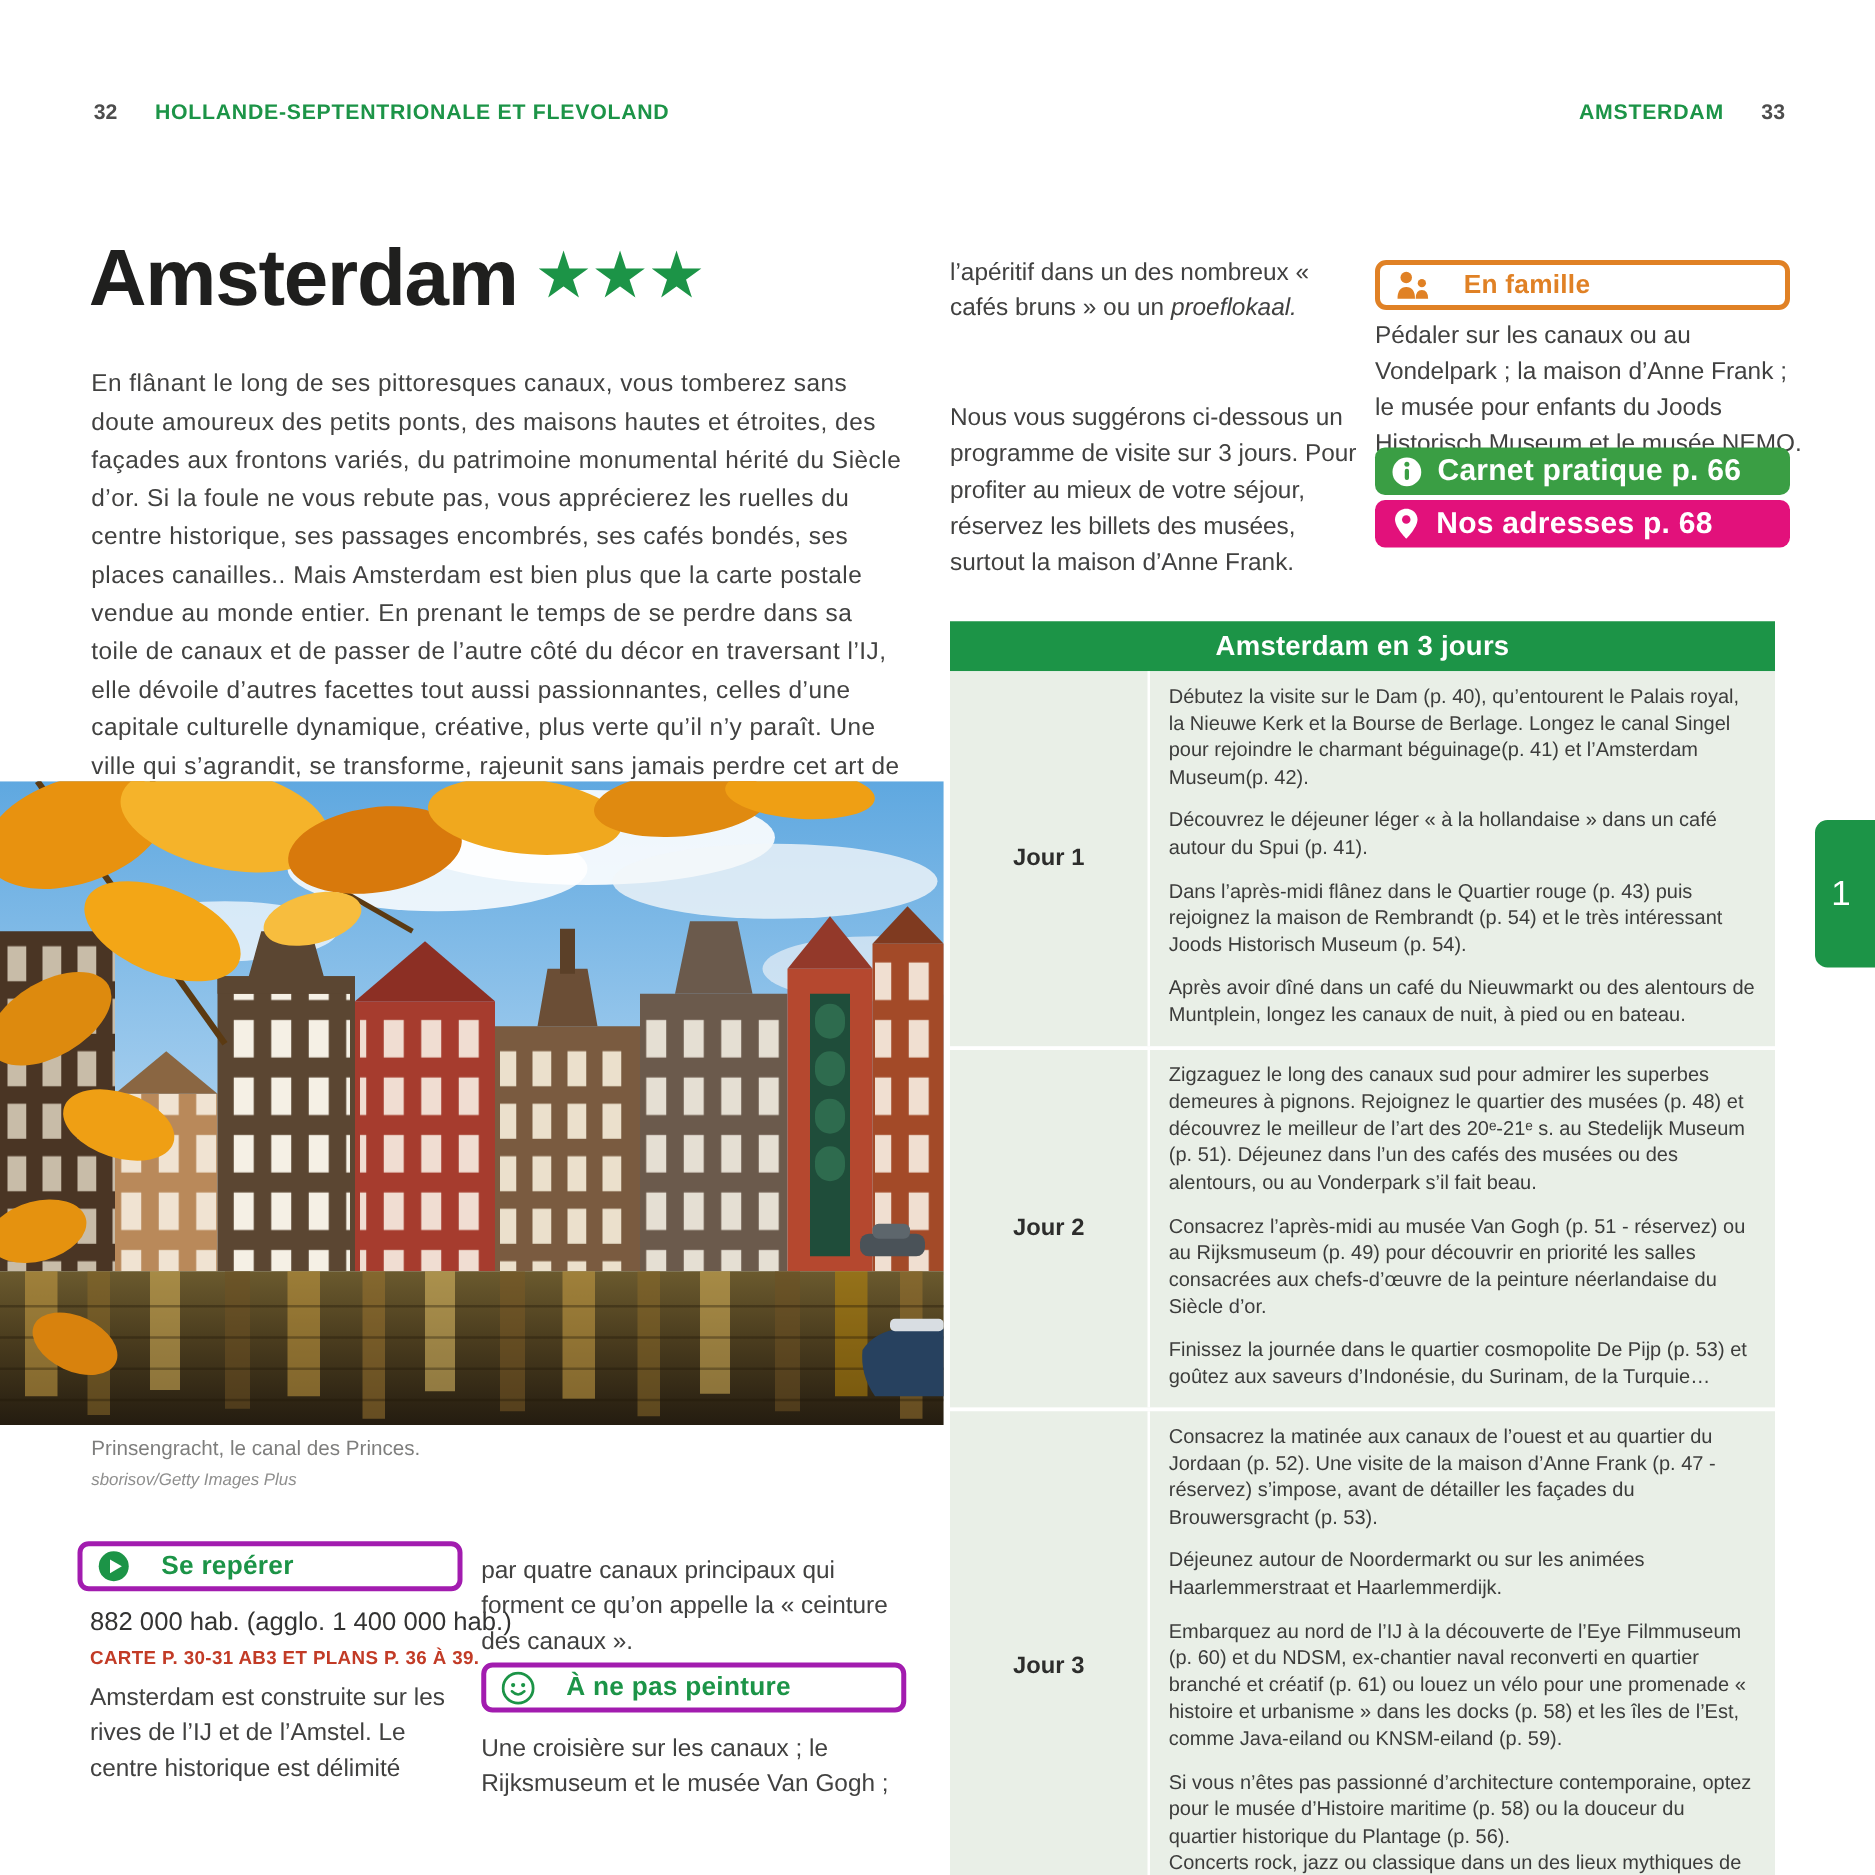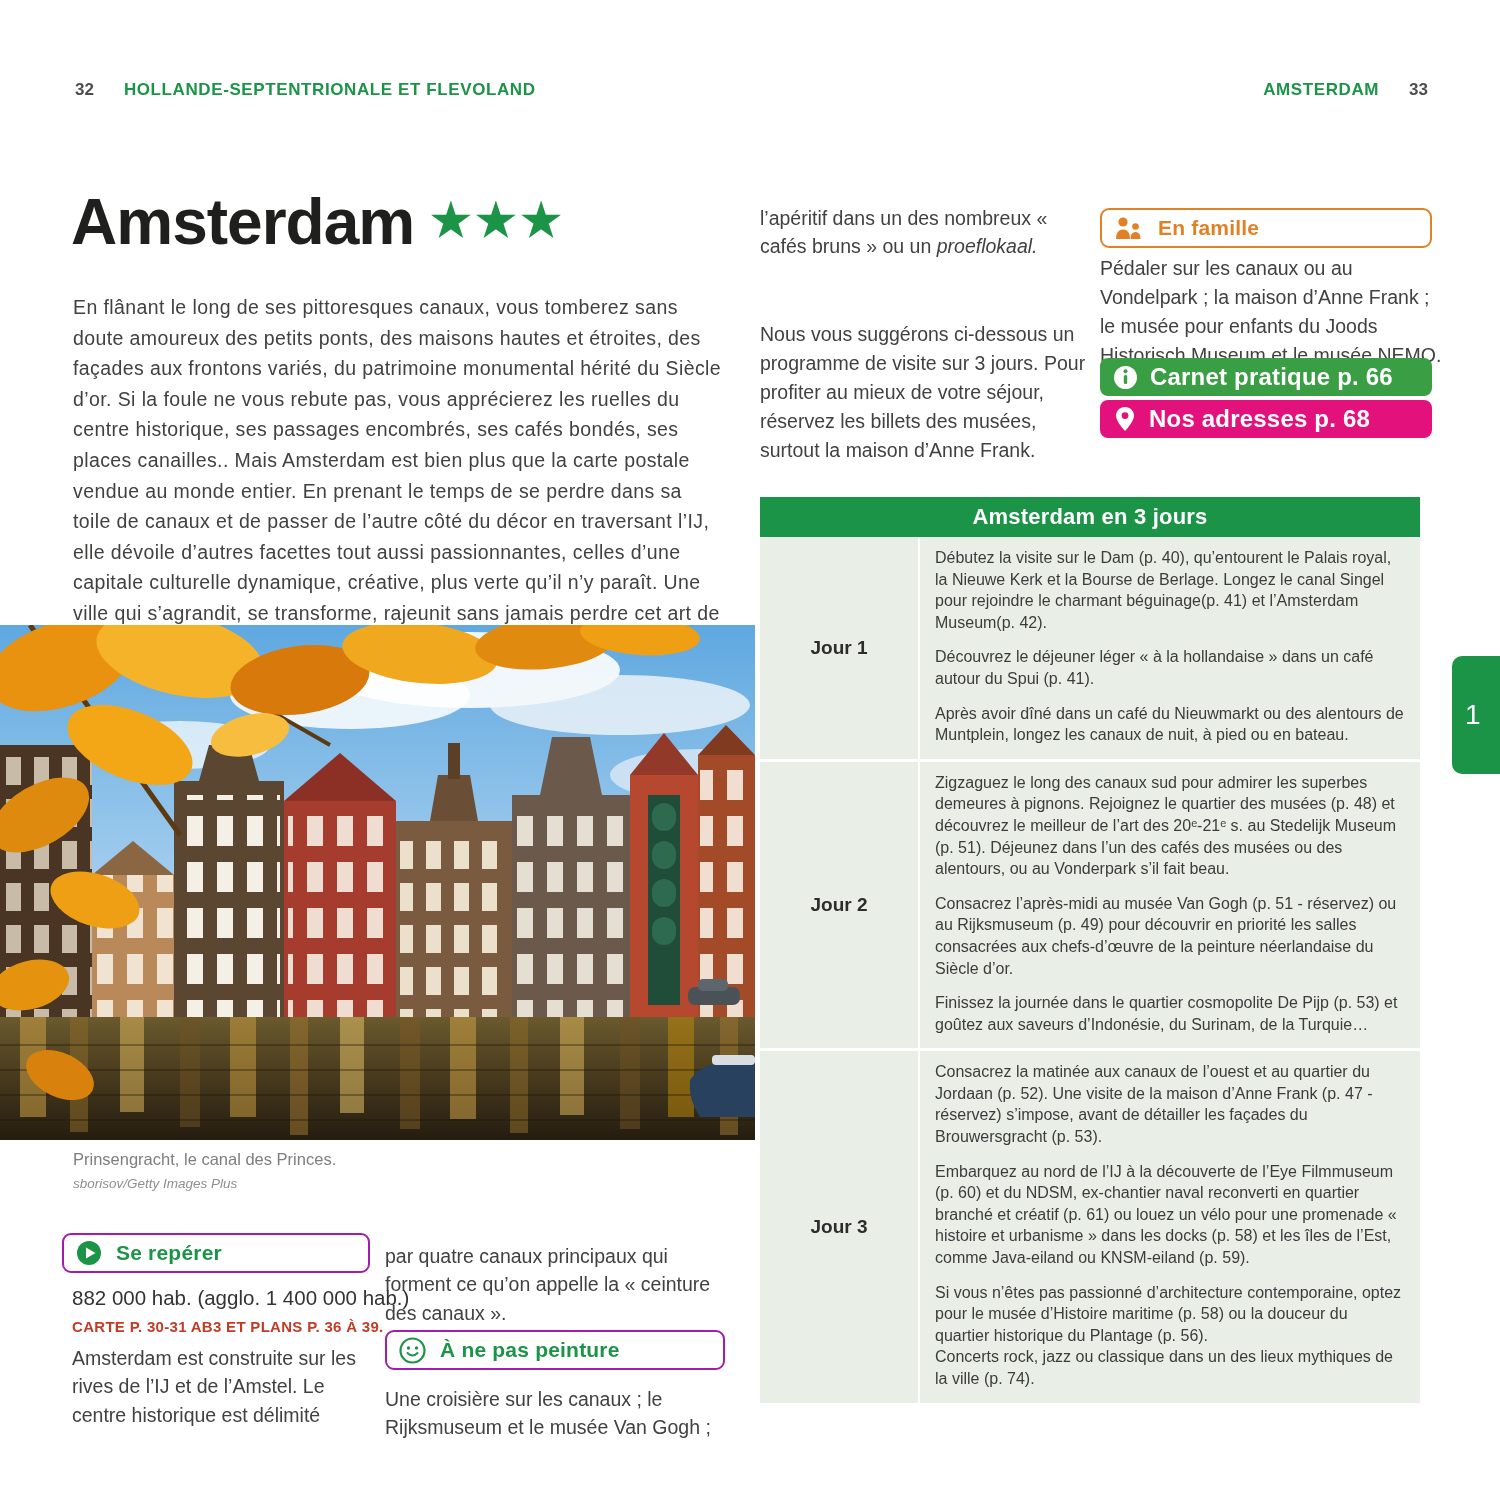--- a/index.html
+++ b/index.html
@@ -22,22 +22,22 @@
 
   .intro{position:absolute;left:73px;top:292px;width:648px;font-size:19.5px;
          line-height:30.6px;letter-spacing:.4px;color:#414140;}
 
   
   .photo{position:absolute;left:0;top:625px;width:755px;height:515px;}
   .caption{position:absolute;left:73px;top:1150px;font-size:16.5px;color:#7e7e7d;}
   .credit{position:absolute;left:73px;top:1176px;font-size:13.5px;font-style:italic;color:#8f8f8e;}
 
   
-  .g-box{position:absolute;height:40px;border:2px solid #a21caf;border-radius:9px;
-         background:#fff;display:flex;align-items:center;gap:14px;padding:0 12px;
+  .g-box{position:absolute;height:40px;border:4px solid #a21caf;border-radius:9px;
+         background:#fff;display:flex;align-items:center;gap:25px;padding:0 12px;
          box-sizing:border-box;}
   .g-box .lbl{color:var(--green);font-weight:bold;font-size:21px;letter-spacing:.2px;}
   .o-box{border-color:#e08125;}
   .o-box .lbl{color:#e08125;}
 
   .body-text{font-size:19.5px;line-height:28.4px;color:#414140;position:absolute;}
   .pop{position:absolute;left:72px;top:1286px;font-size:20.5px;color:#333332;}
   .carte{position:absolute;left:72px;top:1318px;font-size:15px;font-weight:bold;
          color:#c23b26;letter-spacing:.3px;text-align:right;}
 
@@ -262,35 +262,37 @@
   </div>
 
   <div class="tbl">
     <div class="tbl-head">Amsterdam en 3 jours</div>
     <div id="itinerary-body">
         <div class="day-row">
           <div class="day-label">Jour 1</div>
           <div class="day-content">
             <p>Débutez la visite sur le Dam (p. 40), qu’entourent le Palais royal, la Nieuwe Kerk et la Bourse de Berlage. Longez le canal Singel pour rejoindre le charmant béguinage(p. 41) et l’Amsterdam Museum(p. 42).</p>
             <p>Découvrez le déjeuner léger « à la hollandaise » dans un café autour du Spui (p. 41).</p>
+            <p>Dans l’après-midi flânez dans le Quartier rouge (p. 43) puis rejoignez la maison de Rembrandt (p. 54) et le très intéressant Joods Historisch Museum (p. 54).</p>
             <p>Après avoir dîné dans un café du Nieuwmarkt ou des alentours de Muntplein, longez les canaux de nuit, à pied ou en bateau.</p>
           </div>
         </div>
         <div class="day-row">
           <div class="day-label">Jour 2</div>
           <div class="day-content">
             <p>Zigzaguez le long des canaux sud pour admirer les superbes demeures à pignons. Rejoignez le quartier des musées (p. 48) et découvrez le meilleur de l’art des 20ᵉ-21ᵉ s. au Stedelijk Museum (p. 51). Déjeunez dans l’un des cafés des musées ou des alentours, ou au Vonderpark s’il fait beau.</p>
             <p>Consacrez l’après-midi au musée Van Gogh (p. 51 - réservez) ou au Rijksmuseum (p. 49) pour découvrir en priorité les salles consacrées aux chefs-d’œuvre de la peinture néerlandaise du Siècle d’or.</p>
             <p>Finissez la journée dans le quartier cosmopolite De Pijp (p. 53) et goûtez aux saveurs d’Indonésie, du Surinam, de la Turquie…</p>
           </div>
         </div>
         <div class="day-row">
           <div class="day-label">Jour 3</div>
           <div class="day-content">
             <p>Consacrez la matinée aux canaux de l’ouest et au quartier du Jordaan (p. 52). Une visite de la maison d’Anne Frank (p. 47 - réservez) s’impose, avant de détailler les façades du Brouwersgracht (p. 53).</p>
+            <p>Déjeunez autour de Noordermarkt ou sur les animées Haarlemmerstraat et Haarlemmerdijk.</p>
             <p>Embarquez au nord de l’IJ à la découverte de l’Eye Filmmuseum (p. 60) et du NDSM, ex-chantier naval reconverti en quartier branché et créatif (p. 61) ou louez un vélo pour une promenade « histoire et urbanisme » dans les docks (p. 58) et les îles de l’Est, comme Java-eiland ou KNSM-eiland (p. 59).</p>
             <p>Si vous n’êtes pas passionné d’architecture contemporaine, optez pour le musée d’Histoire maritime (p. 58) ou la douceur du quartier historique du Plantage (p. 56).
 Concerts rock, jazz ou classique dans un des lieux mythiques de la ville (p. 74).</p>
           </div>
         </div>
       </div>
   </div>
 
   <div class="side-tab">
     <span>1</span>

